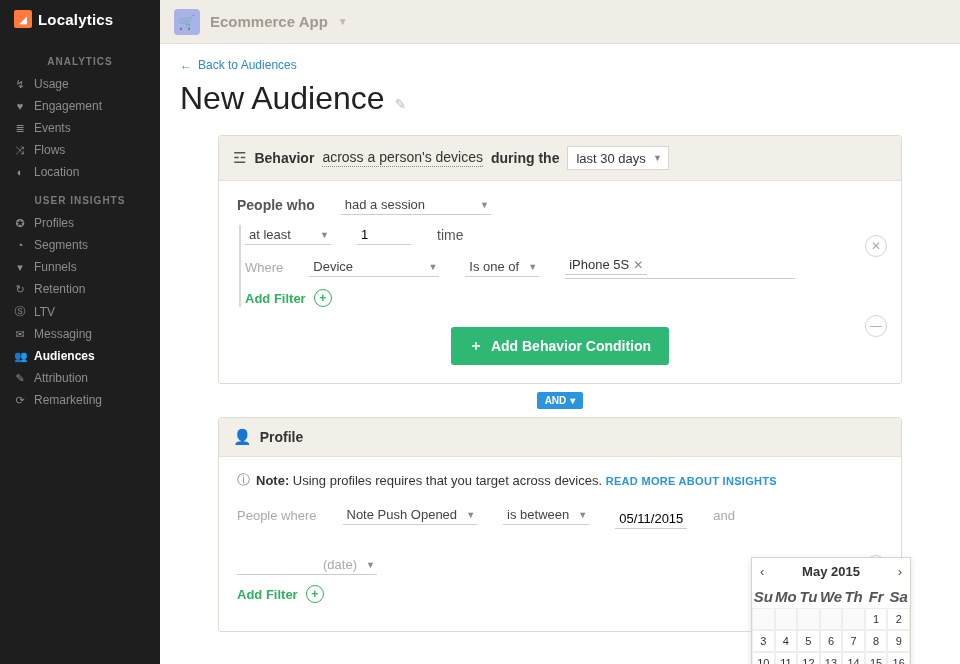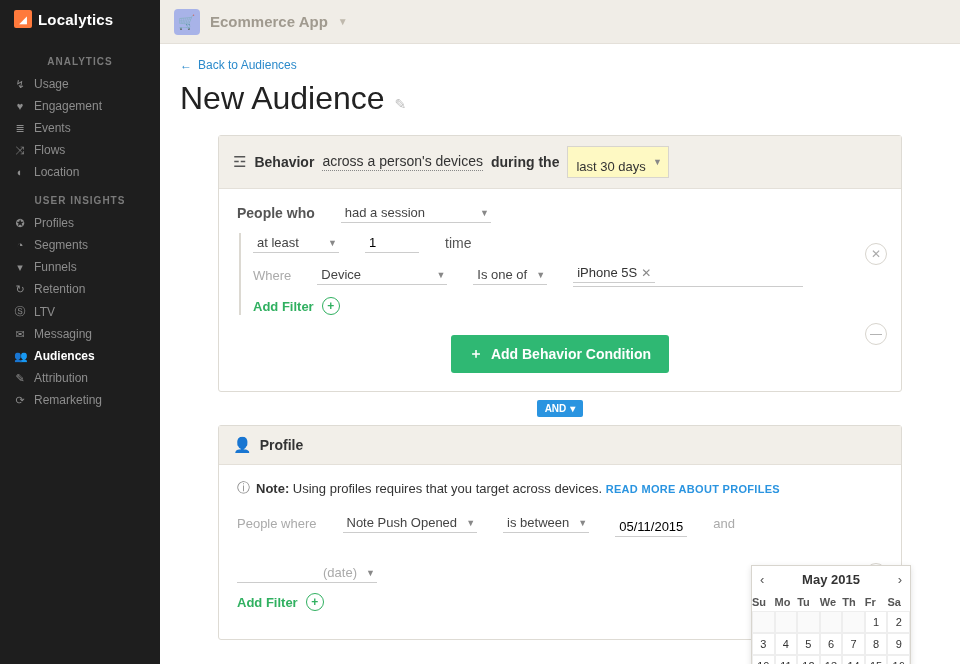--- a/index.html
+++ b/index.html
@@ -27,31 +27,31 @@
 .backlink { display: flex; align-items: center; gap: 6px; color: #2b8acb; font-size: 12px; cursor: pointer; }
 .page-title-row { display: flex; align-items: baseline; gap: 10px; margin: 8px 0 18px; }
 .page-title { font-size: 32px; font-weight: 400; color: #222; }
 .edit-ico { color: #bbb; font-size: 14px; }
 
 .card { border: 1px solid #dedbd4; border-radius: 3px; margin: 0 auto 14px; max-width: 684px; position: relative; }
 .card-header { background: #f2efe9; border-bottom: 1px solid #e4e0d9; padding: 10px 14px; display: flex; align-items: center; gap: 8px; font-size: 14px; }
 .card-header .hicon { font-size: 15px; color: #555; }
 .card-header .label { font-weight: 600; }
 .card-header .dotted { border-bottom: 1px dotted #888; padding-bottom: 1px; }
-.select-light { background: #fef9c3; border: 1px solid #d8d5ce; padding: 12px 22px 3px 8px; font-size: 13px; position: relative; cursor: pointer; }
+.select-light { background: #ffffff; border: 1px solid #d8d5ce; padding: 4px 22px 3px 8px; font-size: 13px; position: relative; cursor: pointer; }
 .caret-dn { position: absolute; right: 6px; top: 50%; transform: translateY(-50%); font-size: 9px; color: #888; }
 .card-body { padding: 14px 18px 18px; position: relative; }
 
 .underline-sel { display: inline-flex; align-items: center; border-bottom: 1px solid #ccc; padding: 2px 20px 2px 4px; position: relative; min-width: 120px; cursor: pointer; font-size: 13px; color: #444; }
 .underline-sel .caret-dn { right: 2px; }
 .underline-input { border: none; border-bottom: 1px solid #ccc; padding: 2px 4px; font-size: 13px; width: 54px; }
 .row { display: flex; align-items: center; gap: 26px; flex-wrap: wrap; margin-bottom: 10px; }
 .lbl { color: #555; font-size: 14px; }
 .lbl-muted { color: #aaa; font-size: 13px; }
-.indent { border-left: 2px solid #dcd9d2; padding-left: 12px; margin-left: 2px; }
+.indent { border-left: 2px solid #dcd9d2; padding-left: 4px; margin-left: 2px; }
 .chip { display: inline-flex; align-items: center; gap: 4px; border-bottom: 1px solid #ccc; padding: 2px 4px; font-size: 13px; }
 .chip-x { color: #888; cursor: pointer; font-size: 12px; }
 .chip-row { border-bottom: 1px solid #ccc; min-width: 230px; padding-bottom: 3px; }
 
 .addfilter { color: #30b060; font-weight: 600; font-size: 13px; display: inline-flex; align-items: center; gap: 8px; cursor: pointer; }
 .plus-circ { width: 18px; height: 18px; border: 1.5px solid #30b060; border-radius: 50%; display: inline-flex; align-items: center; justify-content: center; font-size: 12px; font-weight: 700; color: #30b060; }
 
 .big-btn { background: #2fb873; color: #fff; border: none; border-radius: 3px; padding: 10px 18px; font-size: 14px; font-weight: 600; cursor: pointer; display: inline-flex; align-items: center; gap: 8px; margin: 10px auto 0; }
 .center { display: flex; justify-content: center; }
 
@@ -67,21 +67,21 @@
 .note-row .nicon { color: #888; }
 .note-row a { color: #2a94e0; font-size: 11px; font-weight: 700; letter-spacing: .3px; text-decoration: none; }
 
 .paren { color: #aaa; }
 
 .datepicker { position: absolute; right: -10px; top: 100px; width: 160px; background: #fff; border: 1px solid #d8d5ce; box-shadow: 0 2px 6px rgba(0,0,0,.12); font-size: 11px; }
 .dp-head { display: flex; align-items: center; justify-content: space-between; padding: 6px 8px; }
 .dp-title { font-weight: 600; font-size: 13px; }
 .dp-nav { cursor: pointer; color: #555; font-size: 13px; }
 .dp-grid { display: grid; grid-template-columns: repeat(7, 1fr); }
-.dp-dow { text-align: left; font-weight: 700; color: #555; padding: 3px 0; font-size: 11px; }
+.dp-dow { text-align: center; font-weight: 700; color: #555; padding: 3px 0; font-size: 15px; font-style: italic; }
 .dp-cell { border: 1px solid #eee; text-align: center; padding: 4px 0; cursor: pointer; font-size: 11px; }
 .dp-cell.empty { background: #fafafa; }
 </style>
 </head>
 <body>
 
 <div class="app">
 
   <div class="sidebar">
     <div class="logo-row">
@@ -245,21 +245,21 @@
           <span class="hicon">👤</span>
           <span class="label">Profile</span>
         </div>
         <div class="card-body" style="position:relative">
           <div class="round-btn topP">—</div>
 
           <div class="note-row">
             <span class="nicon">ⓘ</span>
             <span><b>Note:</b>
               <span>Using profiles requires that you target across devices.</span>
-              <a href="#">READ MORE ABOUT PROFILES</a>
+              <a href="#">READ MORE ABOUT INSIGHTS</a>
             </span>
           </div>
 
           <div class="row">
             <span class="lbl-muted">People where</span>
             <span class="underline-sel" style="min-width:120px">
               <span>Note Push Opened</span>
               <span class="caret-dn">▼</span>
             </span>
             <span class="underline-sel" style="min-width:80px">

